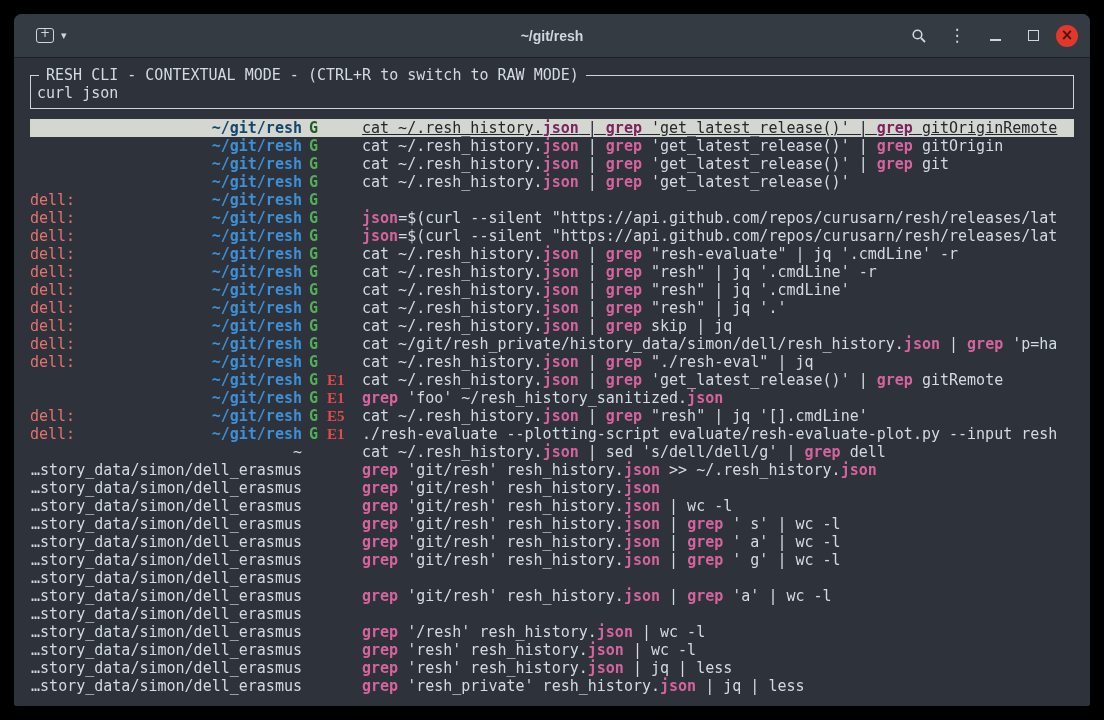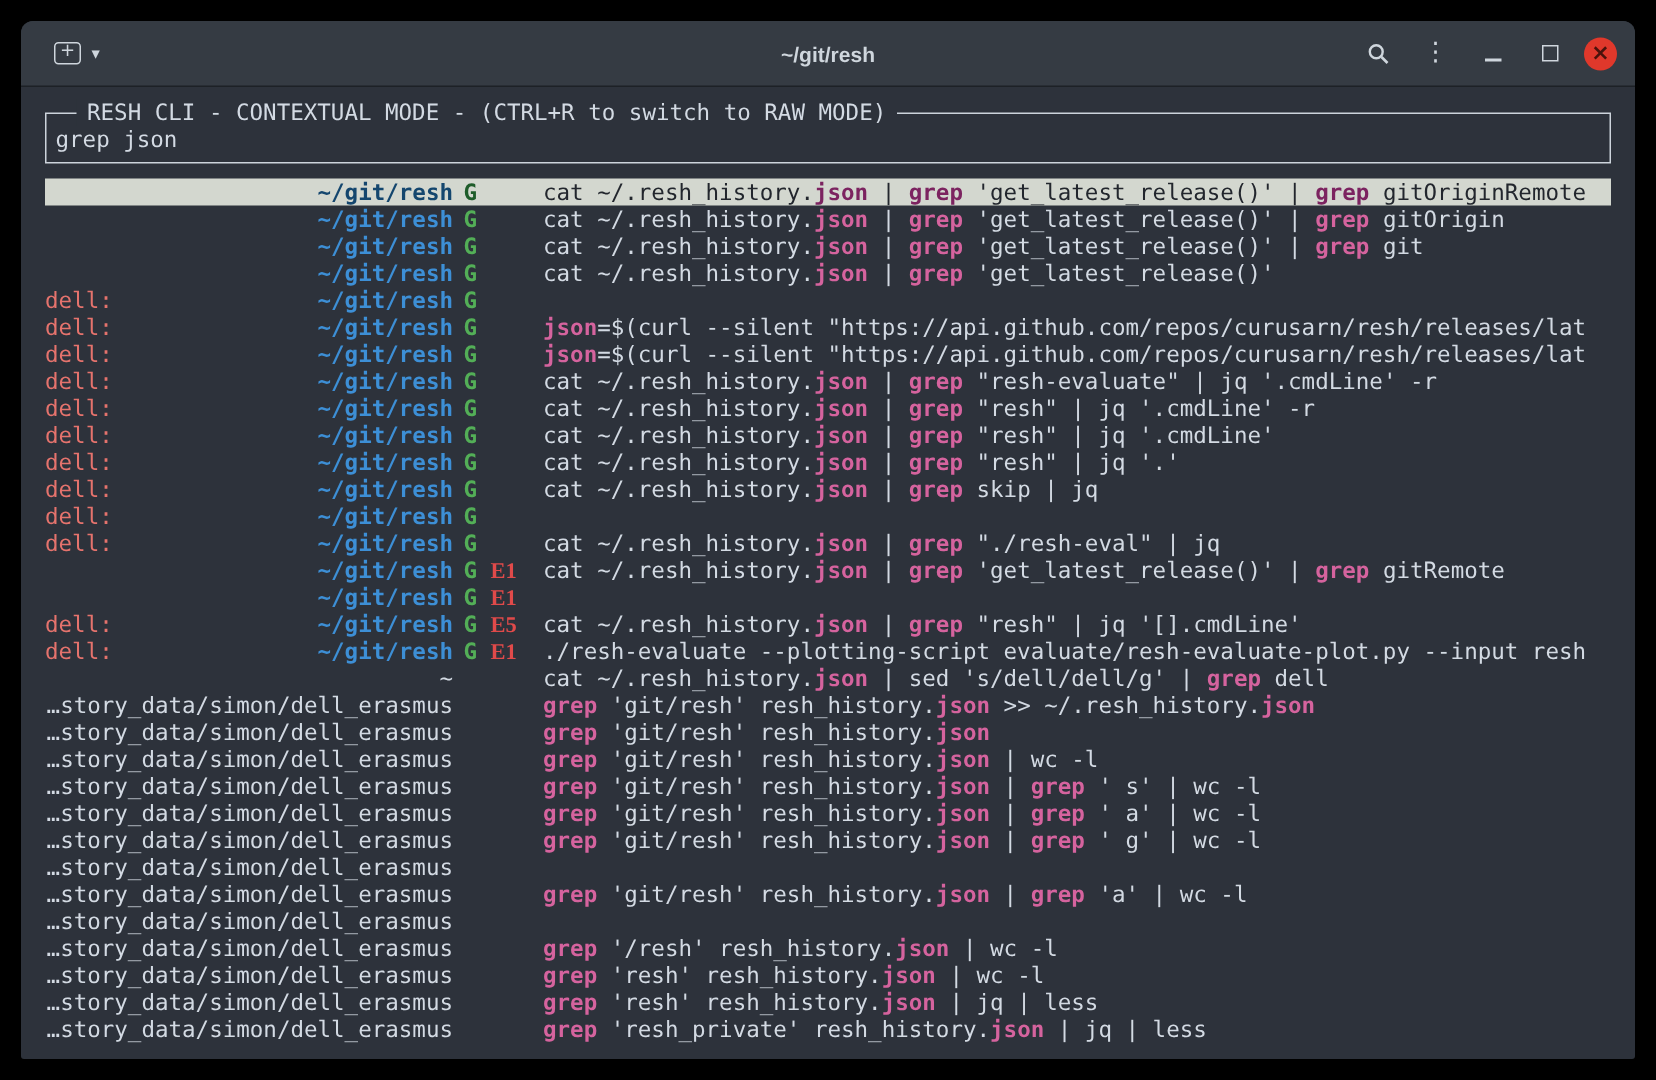--- a/index.html
+++ b/index.html
@@ -30,21 +30,21 @@
     border:none;display:flex;align-items:center;justify-content:center;cursor:pointer;padding:0;}
   .close-x{color:#4a120c;font-size:15px;font-weight:bold;line-height:1;
     font-family:"DejaVu Sans",sans-serif;margin-top:-1px;}
 
   
   .terminal{height:648px;padding:8px 16px 0;box-sizing:border-box;
     font-family:"DejaVu Sans Mono",monospace;font-size:15px;color:var(--terminal-fg,#d3dae3);}
 
   .query-box{position:relative;margin-top:9px;border:1px solid #cdd4dc;
     padding:8px 6px 6px;height:18px;}
-  .box-title{position:absolute;top:-10px;left:20px;background:var(--terminal-bg,#2d323b);
+  .box-title{position:absolute;top:-10px;left:8px;background:var(--terminal-bg,#2d323b);
     padding:0 7px;white-space:pre;}
   .query-line{height:18px;line-height:18px;white-space:pre;}
 
   .rows{margin-top:10px;}
   .row{display:flex;height:18px;line-height:18px;white-space:pre;}
   .col-left{width:272px;display:flex;justify-content:space-between;overflow:hidden;}
   .host{color:var(--host-red,#e5736d);text-align:right;}
   .dir{color:var(--terminal-fg,#d3dae3);}
   .dir.accent{color:var(--accent-blue,#3d8fd6);font-weight:bold;}
   .col-flags{width:60px;padding-left:7px;box-sizing:border-box;font-weight:bold;overflow:hidden;}
@@ -52,21 +52,21 @@
   .flag-e{color:var(--error-red,#e04a4a);font-family:Liberation Serif, serif;}
   .col-cmd{flex:1;overflow:hidden;}
   .match{color:var(--match-pink,#d5639e);font-weight:bold;}
 
   .row.selected{background:var(--selection-bg,#d3d7cf);color:var(--selection-fg,#22262d);}
   .row.selected .dir,
   .row.selected .dir.accent{color:#14466e;}
   .row.selected .host{color:#8c2a2a;}
   .row.selected .flag-g{color:#1e5c2a;}
   .row.selected .match{color:#7c2360;}
-  .row.selected .col-cmd{color:#22262d;}
+  .row.selected .col-cmd{color:#22262d;text-decoration:underline;}
 </style>
 </head>
 <body>
 
 <div class="screen">
   <div class="window">
 
     <div class="headerbar">
       <div class="hb-left">
         <button class="newtab-btn">
@@ -93,21 +93,21 @@
         </button>
         <button class="close-btn">
           <span class="close-x">×</span>
         </button>
       </div>
     </div>
 
     <div class="terminal">
       <div class="query-box">
         <span class="box-title">RESH CLI - CONTEXTUAL MODE - (CTRL+R to switch to RAW MODE)</span>
-        <div class="query-line">grep json</div>
+        <div class="query-line">curl json</div>
       </div>
       <div class="rows">
           <div class="row selected">
     <div class="col-left">
       <span class="host"></span>
       <span class="dir accent">~/git/resh</span>
     </div>
     <div class="col-flags"><span class="flag-g">G</span></div>
     <div class="col-cmd">cat ~/.resh_history.<span class="match">json</span> | <span class="match">grep</span> 'get_latest_release()' | <span class="match">grep</span> gitOriginRemote</div>
   </div>
@@ -197,20 +197,21 @@
     </div>
     <div class="col-flags"><span class="flag-g">G</span></div>
     <div class="col-cmd">cat ~/.resh_history.<span class="match">json</span> | <span class="match">grep</span> skip | jq</div>
   </div>
           <div class="row">
     <div class="col-left">
       <span class="host">dell:</span>
       <span class="dir accent">~/git/resh</span>
     </div>
     <div class="col-flags"><span class="flag-g">G</span></div>
+    <div class="col-cmd">cat ~/git/resh_private/history_data/simon/dell/resh_history.<span class="match">json</span> | <span class="match">grep</span> 'p=ha</div>
   </div>
           <div class="row">
     <div class="col-left">
       <span class="host">dell:</span>
       <span class="dir accent">~/git/resh</span>
     </div>
     <div class="col-flags"><span class="flag-g">G</span></div>
     <div class="col-cmd">cat ~/.resh_history.<span class="match">json</span> | <span class="match">grep</span> "./resh-eval" | jq</div>
   </div>
           <div class="row">
@@ -220,20 +221,21 @@
     </div>
     <div class="col-flags"><span class="flag-g">G</span> <span class="flag-e">E1</span></div>
     <div class="col-cmd">cat ~/.resh_history.<span class="match">json</span> | <span class="match">grep</span> 'get_latest_release()' | <span class="match">grep</span> gitRemote</div>
   </div>
           <div class="row">
     <div class="col-left">
       <span class="host"></span>
       <span class="dir accent">~/git/resh</span>
     </div>
     <div class="col-flags"><span class="flag-g">G</span> <span class="flag-e">E1</span></div>
+    <div class="col-cmd"><span class="match">grep</span> 'foo' ~/resh_history_sanitized.<span class="match">json</span></div>
   </div>
           <div class="row">
     <div class="col-left">
       <span class="host">dell:</span>
       <span class="dir accent">~/git/resh</span>
     </div>
     <div class="col-flags"><span class="flag-g">G</span> <span class="flag-e">E5</span></div>
     <div class="col-cmd">cat ~/.resh_history.<span class="match">json</span> | <span class="match">grep</span> "resh" | jq '[].cmdLine'</div>
   </div>
           <div class="row">

